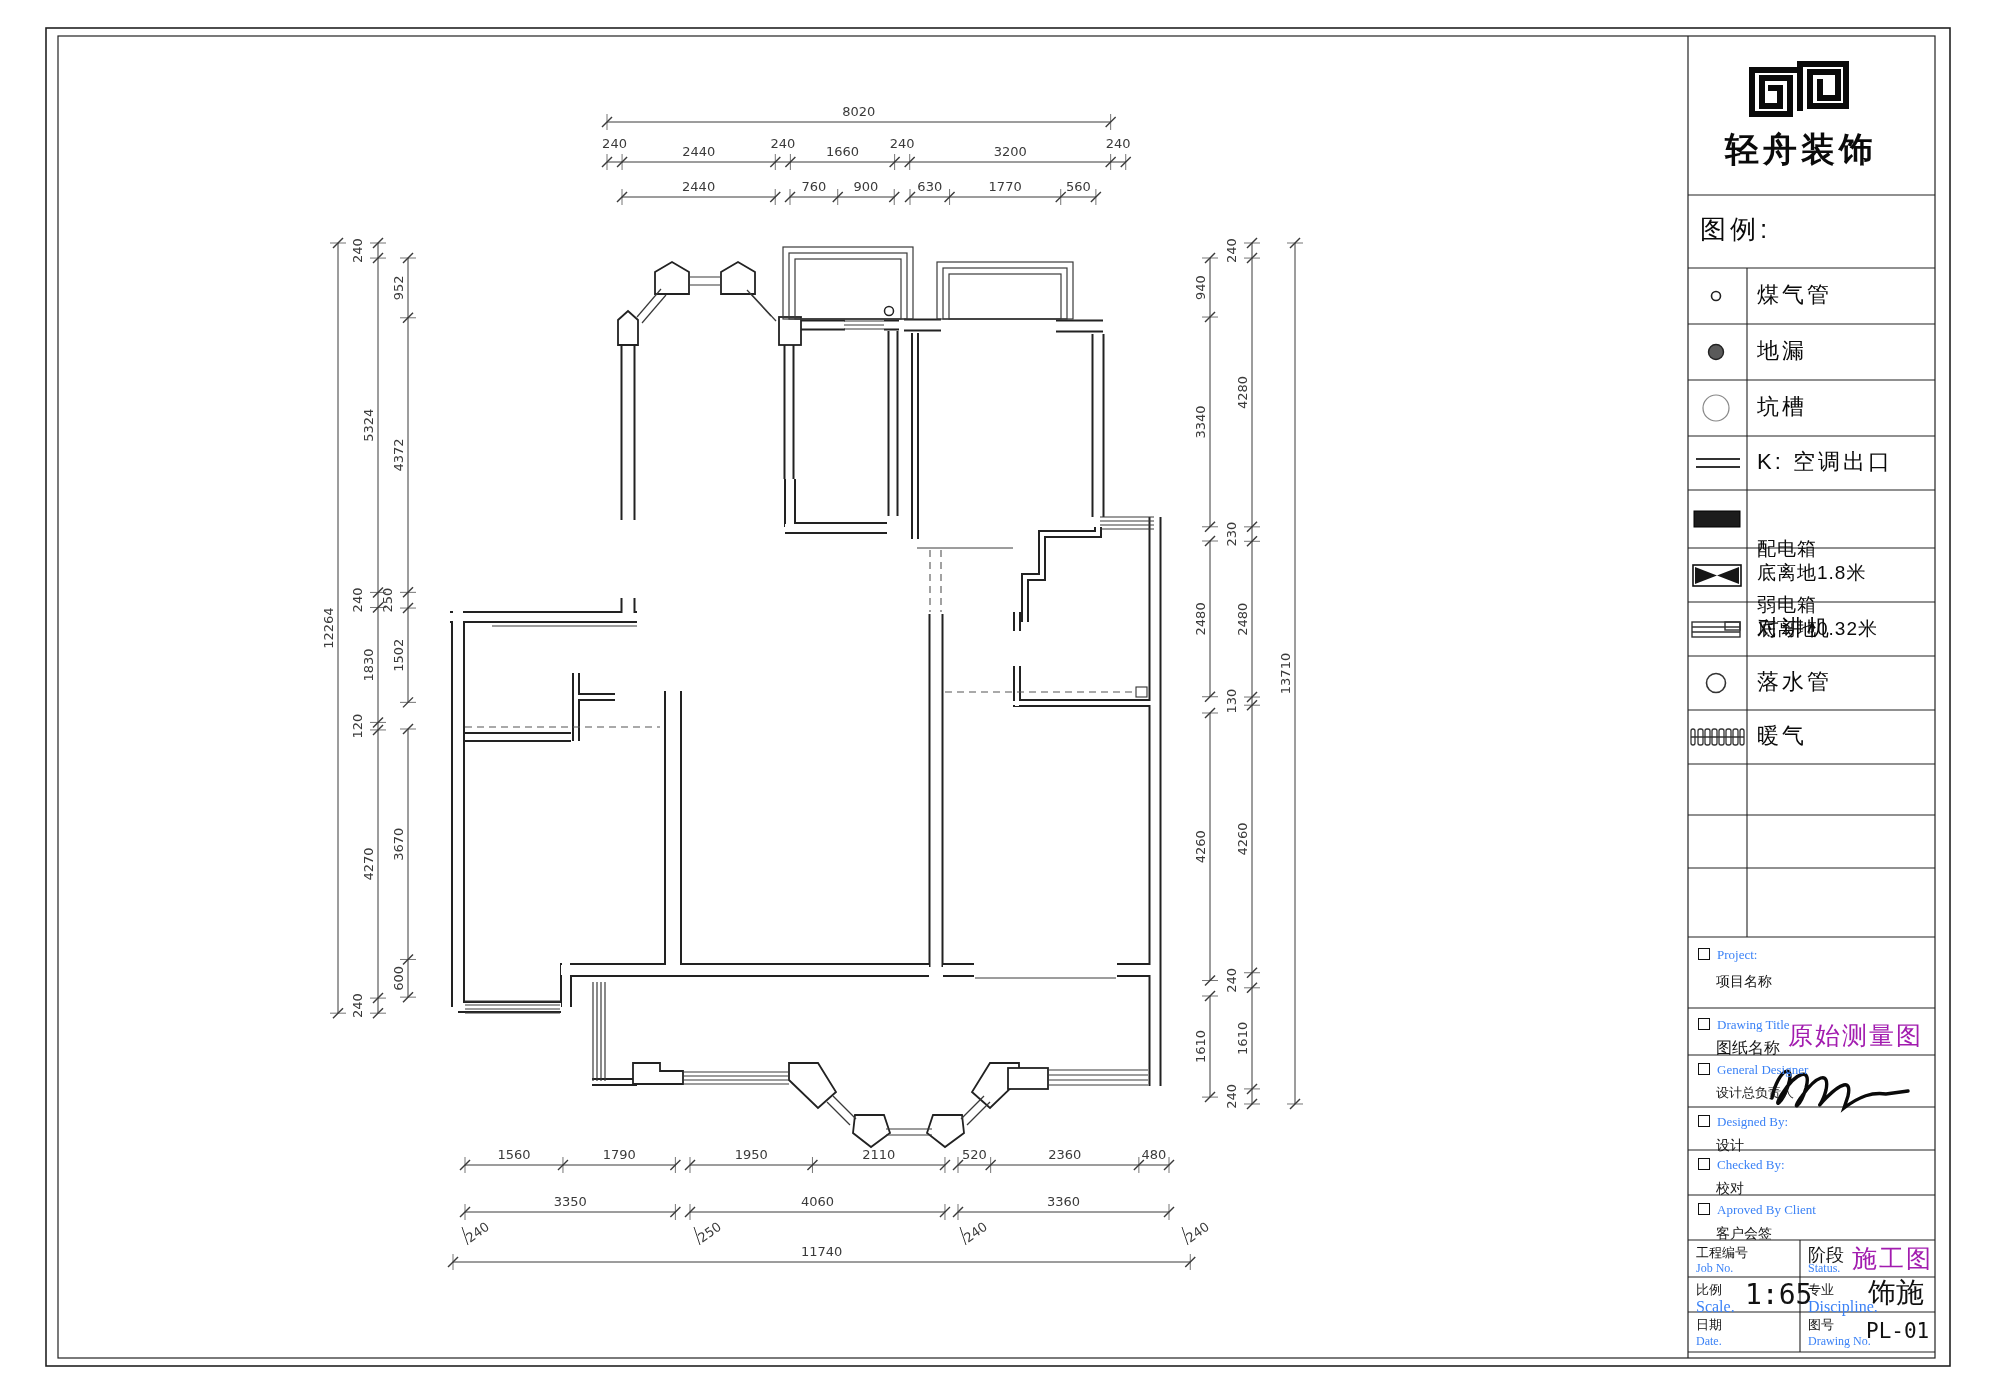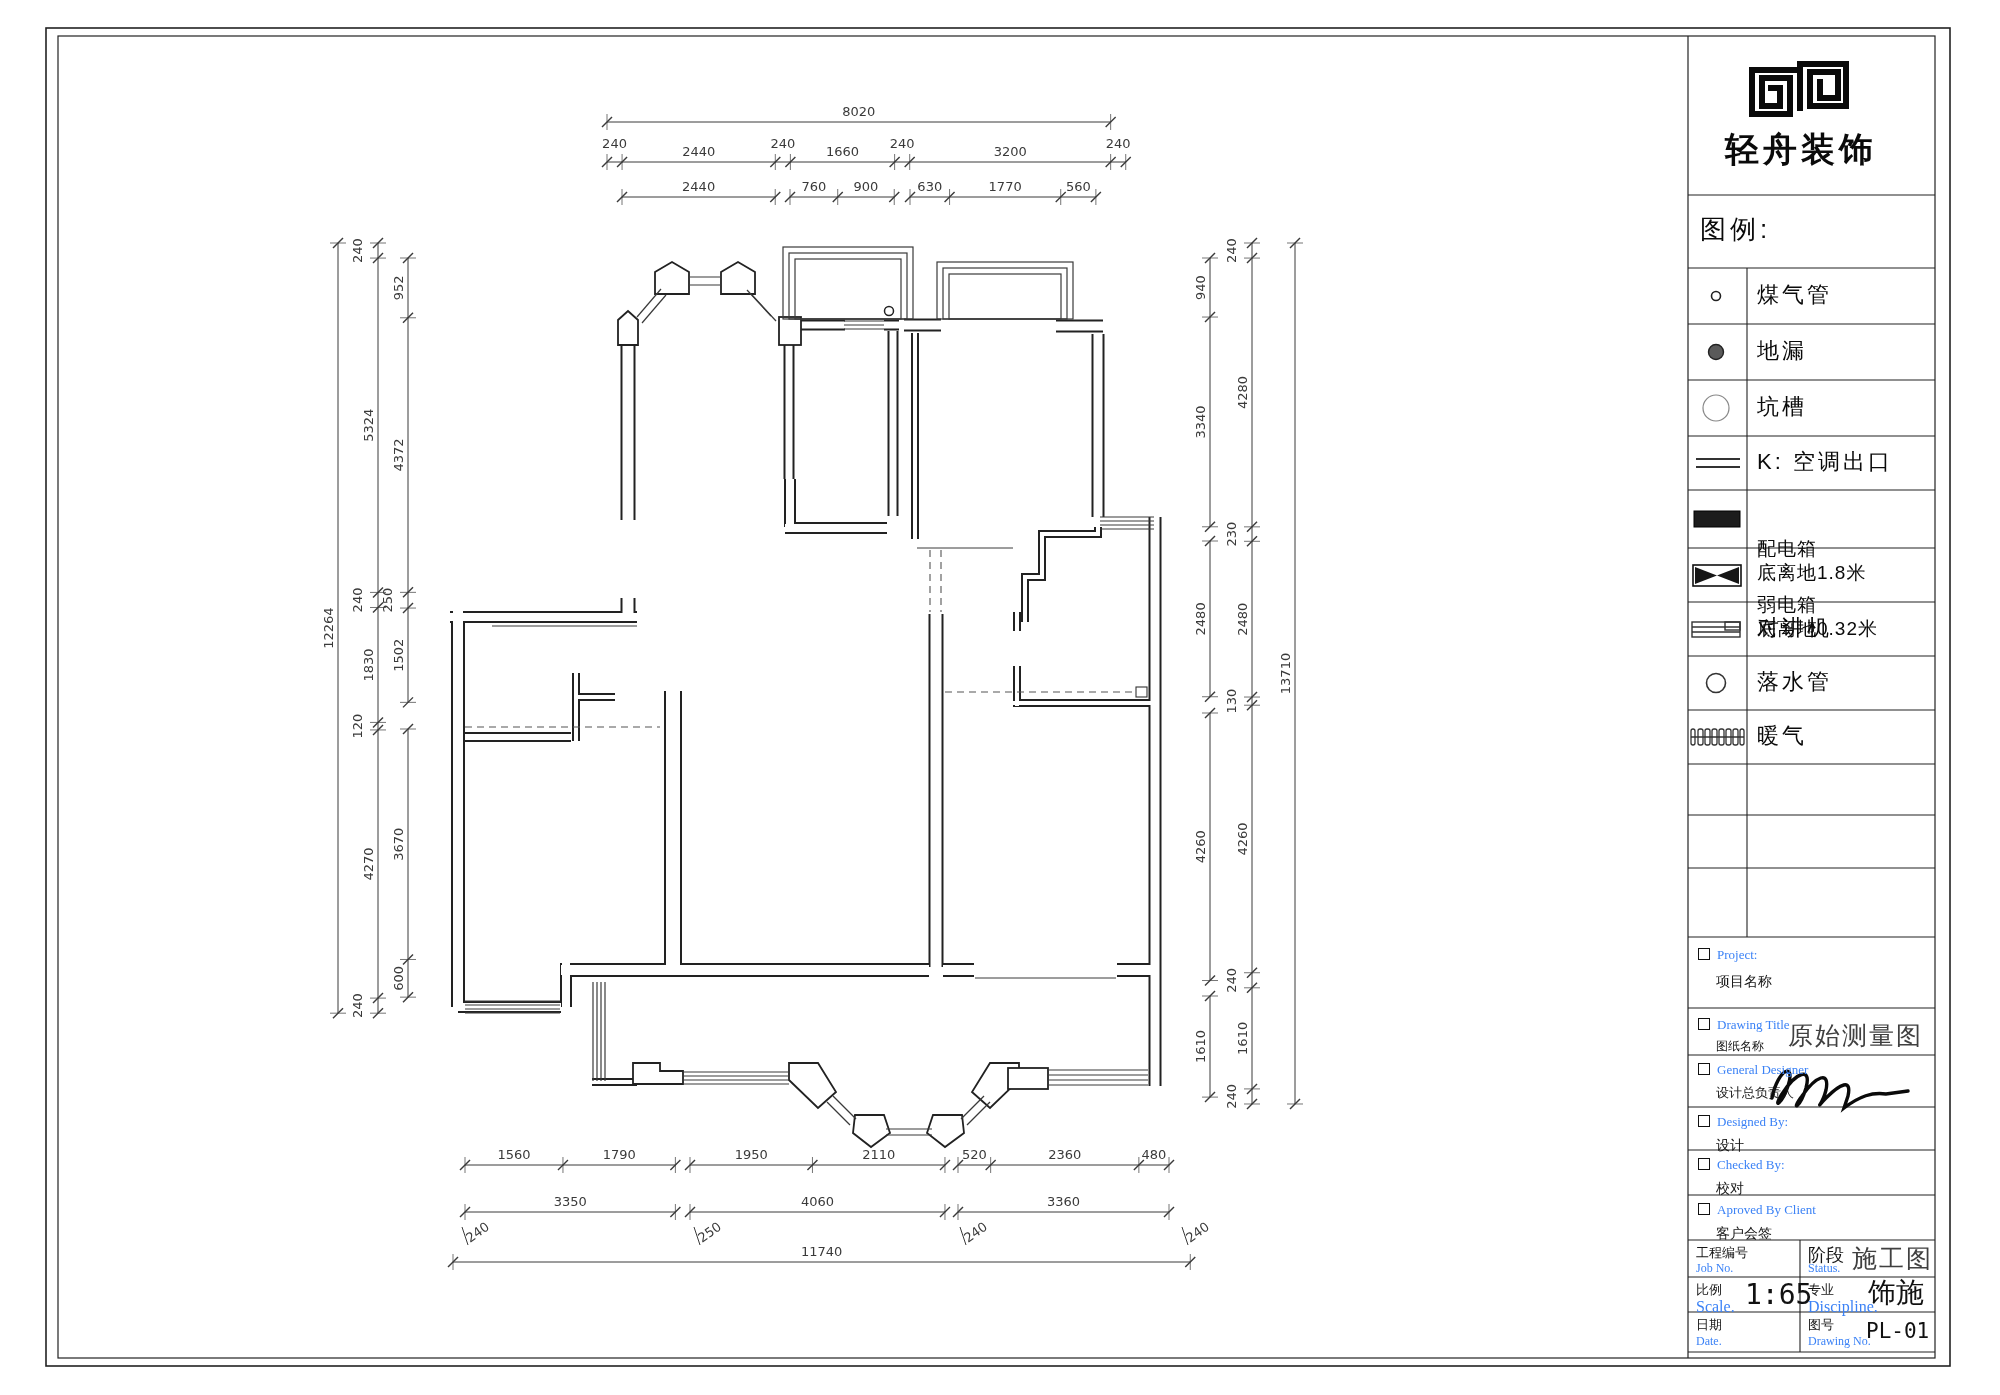--- a/index.html
+++ b/index.html
@@ -2,21 +2,21 @@
 <html><head>
 <meta charset="utf-8">
 <style>
   html,body{margin:0;padding:0;background:#f4f4f2;}
   #sheet{position:relative;width:2000px;height:1395px;background:#ffffff;overflow:hidden;
          font-family:"Liberation Sans",sans-serif;color:#111;}
   svg{position:absolute;left:0;top:0;}
   .t{position:absolute;white-space:nowrap;line-height:1.05;}
   .en{font-family:Liberation Serif, serif;font-size:13px;color:#3b82f6;}
   .cn{font-size:14px;color:#151515;}
-  .big{font-size:25px;color:#404040;letter-spacing:2px;}
+  .big{font-size:25px;color:#a21caf;letter-spacing:2px;}
   .checkbox{display:inline-block;width:10px;height:10px;border:1.5px solid #111;
             margin-right:7px;vertical-align:-1px;}
   .legend-label{font-size:22px;color:#0a0a0a;letter-spacing:3px;}
   .legend-sub{font-size:19px;color:#0a0a0a;letter-spacing:1px;margin-top:43px;}
   .logo-text{font-size:34px;font-weight:700;letter-spacing:4px;color:#0a0a0a;}
   .note{font-size:23px;letter-spacing:2px;color:#141414;}
   .ttl{font-size:26px;letter-spacing:4px;color:#0a0a0a;}
 </style>
 </head>
 <body>
@@ -493,21 +493,21 @@
       <div class="t legend-label" style="left: 1757px; top: 670px;">落水管</div>
       <div class="t legend-label" style="left: 1757px; top: 724px;">暖气</div>
     </div>
 
   <div class="t en" style="left:1698px;top:948px;">
     <span class="checkbox"></span><span>Project:</span></div>
   <div class="t cn" style="left:1716px;top:974px;">项目名称</div>
 
   <div class="t en" style="left:1698px;top:1018px;">
     <span class="checkbox"></span><span>Drawing Title</span></div>
-  <div class="t cn" style="left:1716px;top:1040px;font-size:12px;">图纸名称</div>
+  <div class="t cn" style="left:1716px;top:1040px;font-size:16px;">图纸名称</div>
   <div class="t big" style="left:1788px;top:1022px;">原始测量图</div>
 
   <div class="t en" style="left:1698px;top:1063px;">
     <span class="checkbox"></span><span>General Designer</span></div>
   <div class="t cn" style="left:1716px;top:1086px;font-size:13px;">设计总负责人</div>
 
   <div class="t en" style="left:1698px;top:1115px;">
     <span class="checkbox"></span><span>Designed By:</span></div>
   <div class="t cn" style="left:1716px;top:1138px;">设计</div>
 

